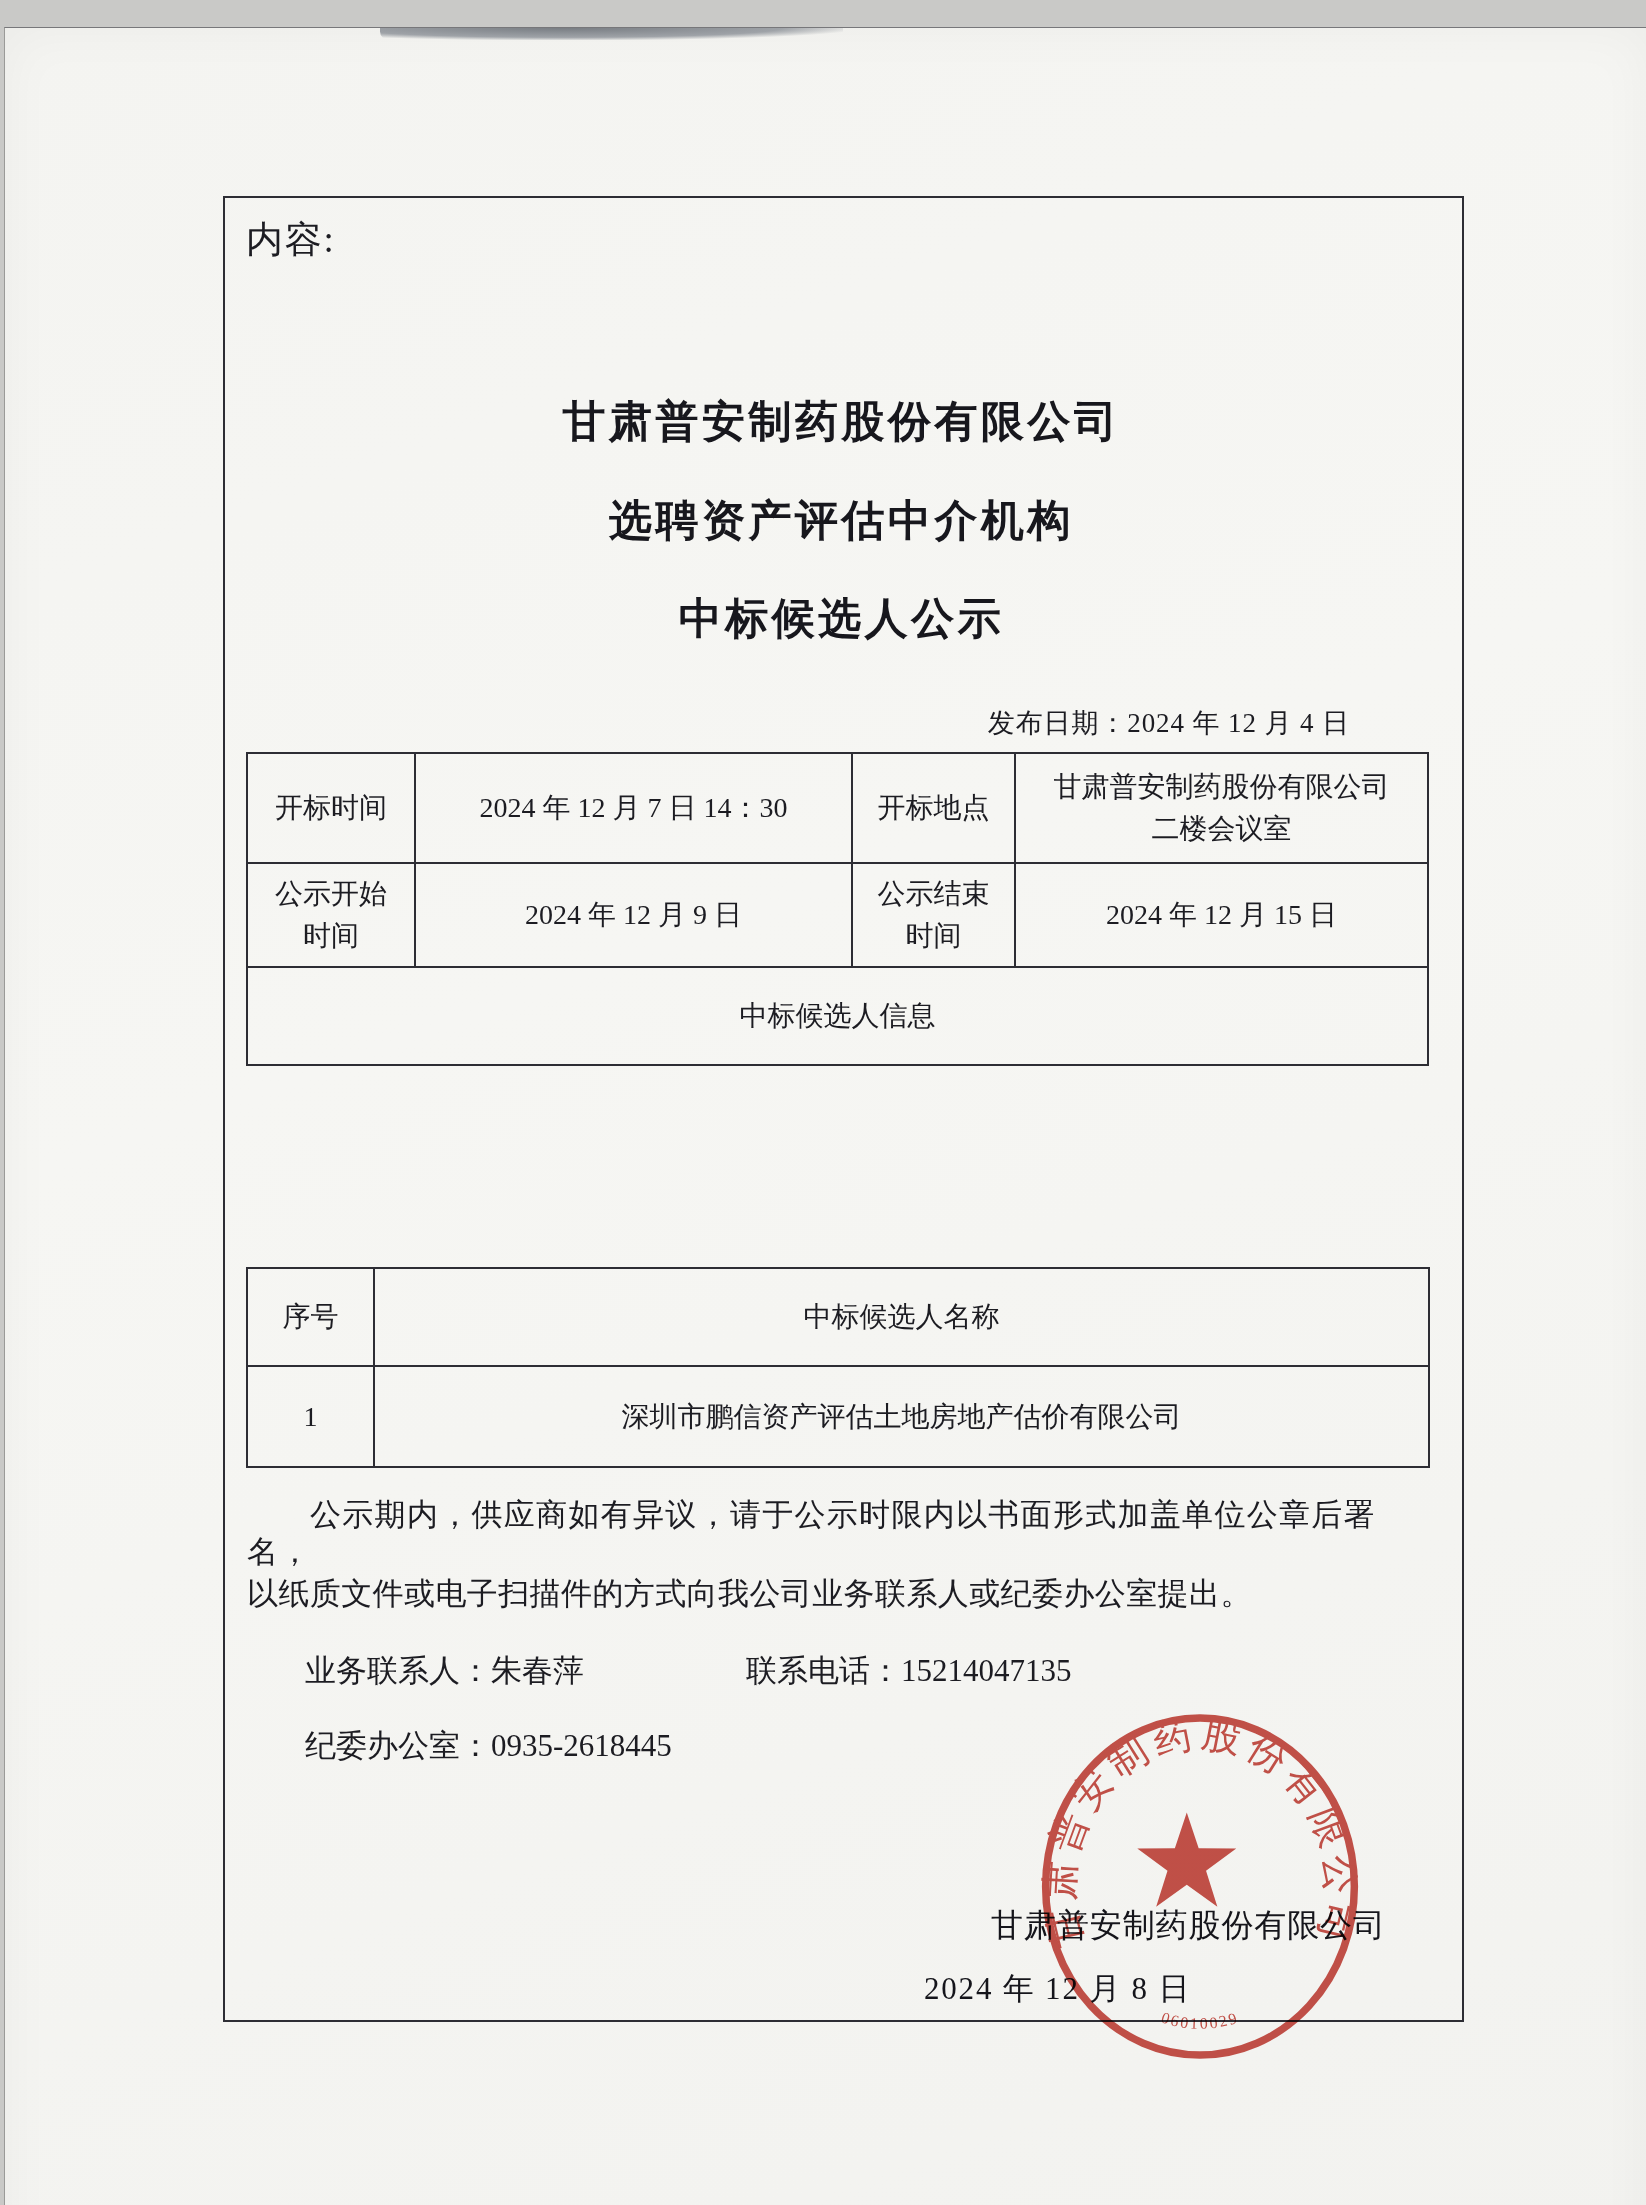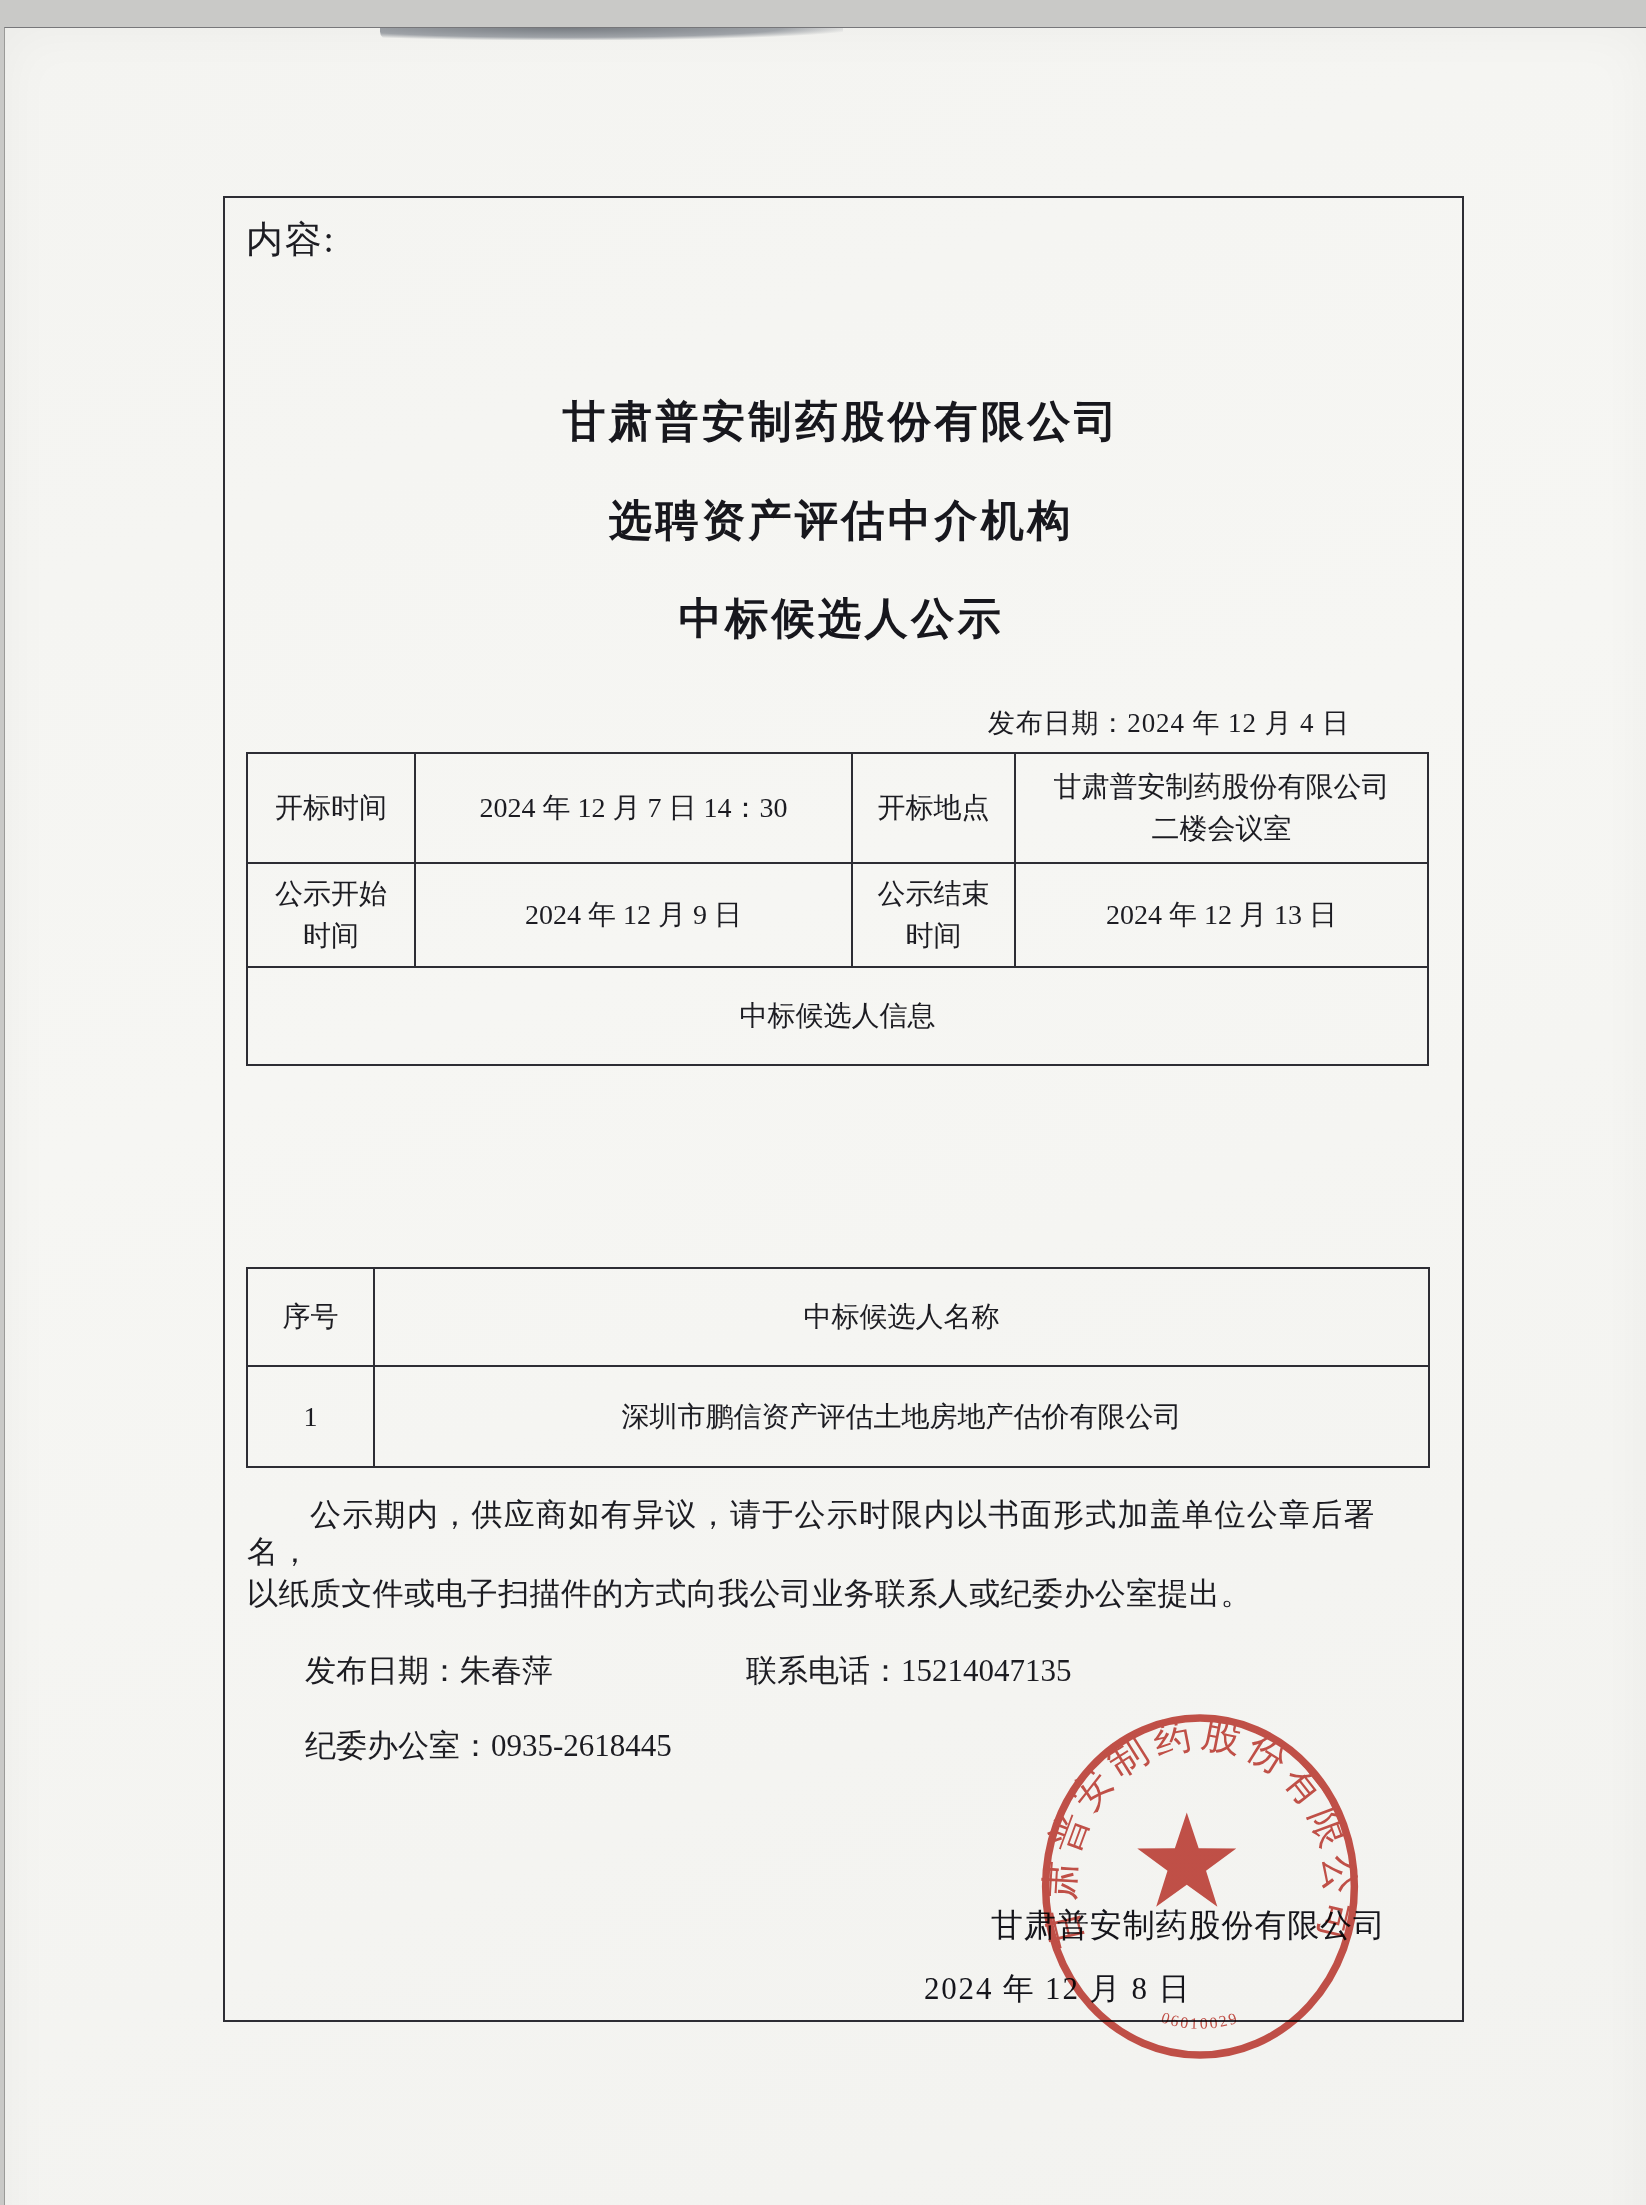--- a/index.html
+++ b/index.html
@@ -100,21 +100,21 @@
   <tr class="r4">
     <td>
       <div>公示开始</div>
       <div>时间</div>
     </td>
     <td>2024 年 12 月 9 日</td>
     <td>
       <div>公示结束</div>
       <div>时间</div>
     </td>
-    <td>2024 年 12 月 13 日</td>
+    <td>2024 年 12 月 15 日</td>
   </tr>
   <tr class="r5">
     <td colspan="4">中标候选人信息</td>
   </tr>
 </tbody>
   </table>
 
 <table id="table-cand">
   <colgroup>
       <col style="width:127px">
@@ -129,21 +129,21 @@
     <td>1</td>
     <td>深圳市鹏信资产评估土地房地产估价有限公司</td>
   </tr>
 </tbody>
   </table>
 
 <div class="para" id="para1">公示期内，供应商如有异议，请于公示时限内以书面形式加盖单位公章后署名，</div>
 <div class="para" id="para2">以纸质文件或电子扫描件的方式向我公司业务联系人或纪委办公室提出。</div>
 
 <div class="contact-line">
-  <span class="seg1"><span>发布日期：</span><span>朱春萍</span></span>
+  <span class="seg1"><span>业务联系人：</span><span>朱春萍</span></span>
   <span class="seg2"><span>联系电话：</span><span>15214047135</span></span>
 </div>
 
 <div class="discipline-line">
   <span>纪委办公室：</span><span>0935-2618445</span>
 </div>
 
 <div class="txt sig-company">甘肃普安制药股份有限公司</div>
 <div class="txt sig-date">2024 年 12 月 8 日</div>
 

